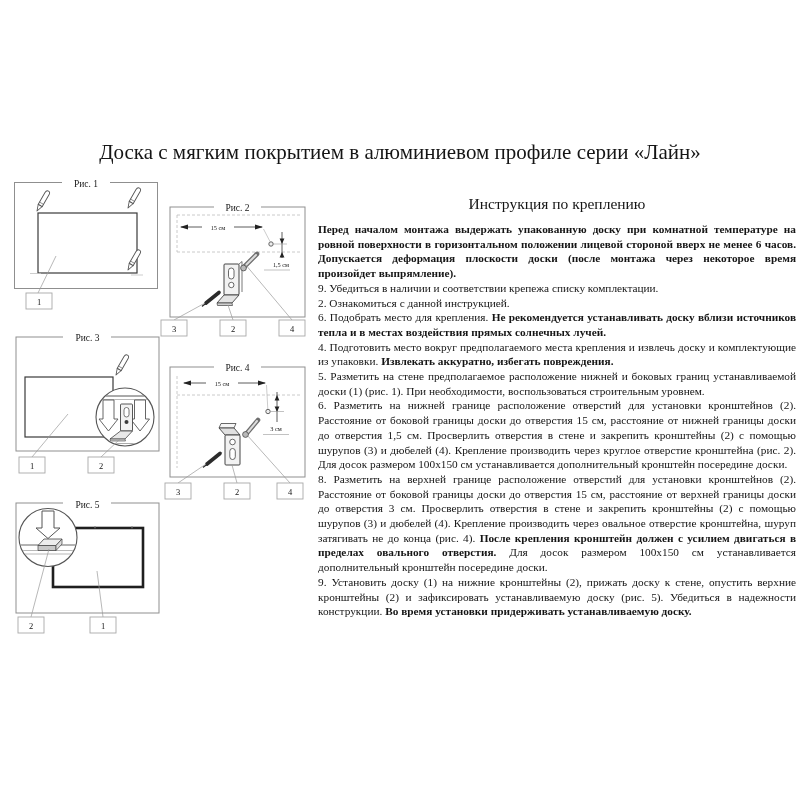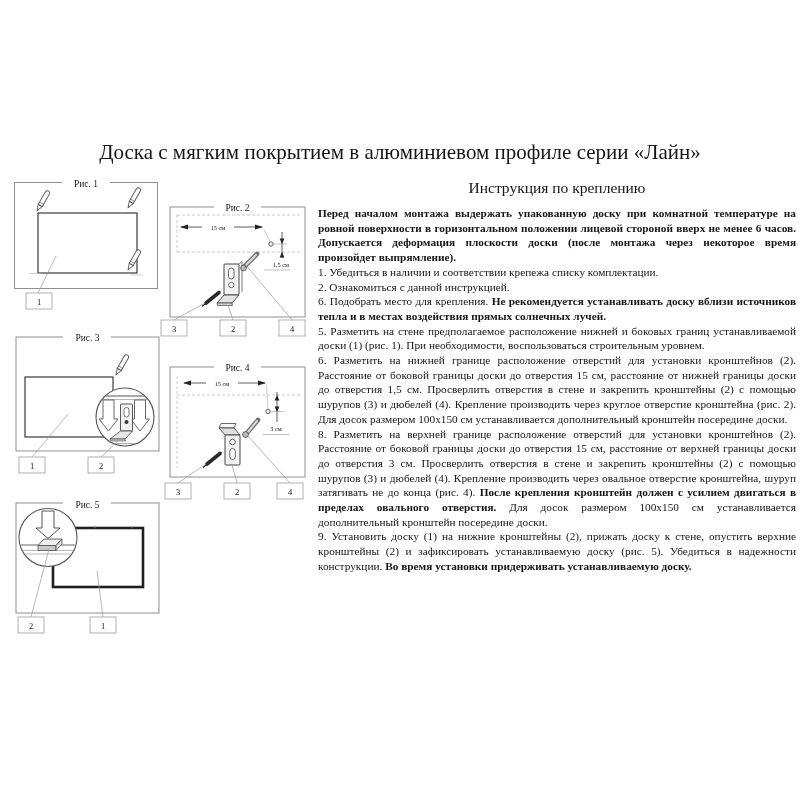--- a/index.html
+++ b/index.html
@@ -1,21 +1,21 @@
 <!DOCTYPE html>
 <html><head>
 <meta charset="utf-8">
 <style>
   html,body{margin:0;padding:0;background:#fff;}
   body{width:800px;height:800px;position:relative;overflow:hidden;
        font-family:"Liberation Serif",serif;color:#151515;}
   .page-title{position:absolute;top:140px;left:0;width:800px;text-align:center;
        font-size:21px;white-space:nowrap;}
   .text-col{position:absolute;left:318px;top:179px;width:478px;}
-  .text-col h2{font-size:15.5px;font-weight:normal;text-align:center;margin:0 0 9px 0;}
+  .text-col h2{font-size:15.5px;font-weight:normal;text-align:center;margin:16px 0 9px 0;}
   .text-col p{margin:0;text-align:justify;font-size:11.3px;line-height:14.7px;}
   .b{font-weight:bold;}
   .fig{position:absolute;}
   svg text{font-family:"Liberation Serif",serif;fill:#151515;}
   .fig-label{font-size:9.5px;}
   .callout-num{font-size:8.5px;}
   .dim-label{font-size:6.3px;}
   .panel{fill:none;stroke:#8f8f8f;stroke-width:1;}
   .cbox{fill:#fff;stroke:#a8a8a8;stroke-width:0.9;}
   .leader{stroke:#999;stroke-width:0.7;}
@@ -240,20 +240,21 @@
   </g>
   <g>
     <rect x="80" y="119" width="26" height="16" class="cbox"></rect>
     <text x="93" y="130.5" text-anchor="middle" class="callout-num">1</text>
   </g>
 </svg>
 
 <div class="text-col">
   <h2>Инструкция по креплению</h2>
   <p class="b">Перед началом монтажа выдержать упакованную доску при комнатной температуре на ровной поверхности в горизонтальном положении лицевой стороной вверх не менее 6 часов. Допускается деформация плоскости доски (после монтажа через некоторое время произойдет выпрямление).</p>
-  <p><span>1. Убедиться в наличии и соответствии крепежа списку комплектации.</span></p>
+  <p><span>9. Убедиться в наличии и соответствии крепежа списку комплектации.</span></p>
   <p><span>2. Ознакомиться с данной инструкцией.</span></p>
   <p><span>6. Подобрать место для крепления. </span><span class="b">Не рекомендуется устанавливать доску вблизи источников тепла и в местах воздействия прямых солнечных лучей.</span></p>
+  <p><span>4. Подготовить место вокруг предполагаемого места крепления и извлечь доску и комплектующие из упаковки. </span><span class="b">Извлекать аккуратно, избегать повреждения.</span></p>
   <p><span>5. Разметить на стене предполагаемое расположение нижней и боковых границ устанавливаемой доски (1) (рис. 1). При необходимости, воспользоваться строительным уровнем.</span></p>
   <p><span>6. Разметить на нижней границе расположение отверстий для установки кронштейнов (2). Расстояние от боковой границы доски до отверстия 15 см, расстояние от нижней границы доски до отверстия 1,5 см. Просверлить отверстия в стене и закрепить кронштейны (2) с помощью шурупов (3) и дюбелей (4). Крепление производить через круглое отверстие кронштейна (рис. 2). Для досок размером 100х150 см устанавливается дополнительный кронштейн посередине доски.</span></p>
   <p><span>8. Разметить на верхней границе расположение отверстий для установки кронштейнов (2). Расстояние от боковой границы доски до отверстия 15 см, расстояние от верхней границы доски до отверстия 3 см. Просверлить отверстия в стене и закрепить кронштейны (2) с помощью шурупов (3) и дюбелей (4). Крепление производить через овальное отверстие кронштейна, шуруп затягивать не до конца (рис. 4). </span><span class="b">После крепления кронштейн должен с усилием двигаться в пределах овального отверстия.</span><span> Для досок размером 100х150 см устанавливается дополнительный кронштейн посередине доски.</span></p>
   <p><span>9. Установить доску (1) на нижние кронштейны (2), прижать доску к стене, опустить верхние кронштейны (2) и зафиксировать устанавливаемую доску (рис. 5). Убедиться в надежности конструкции. </span><span class="b">Во время установки придерживать устанавливаемую доску.</span></p>
 </div>
 
 </body></html>

